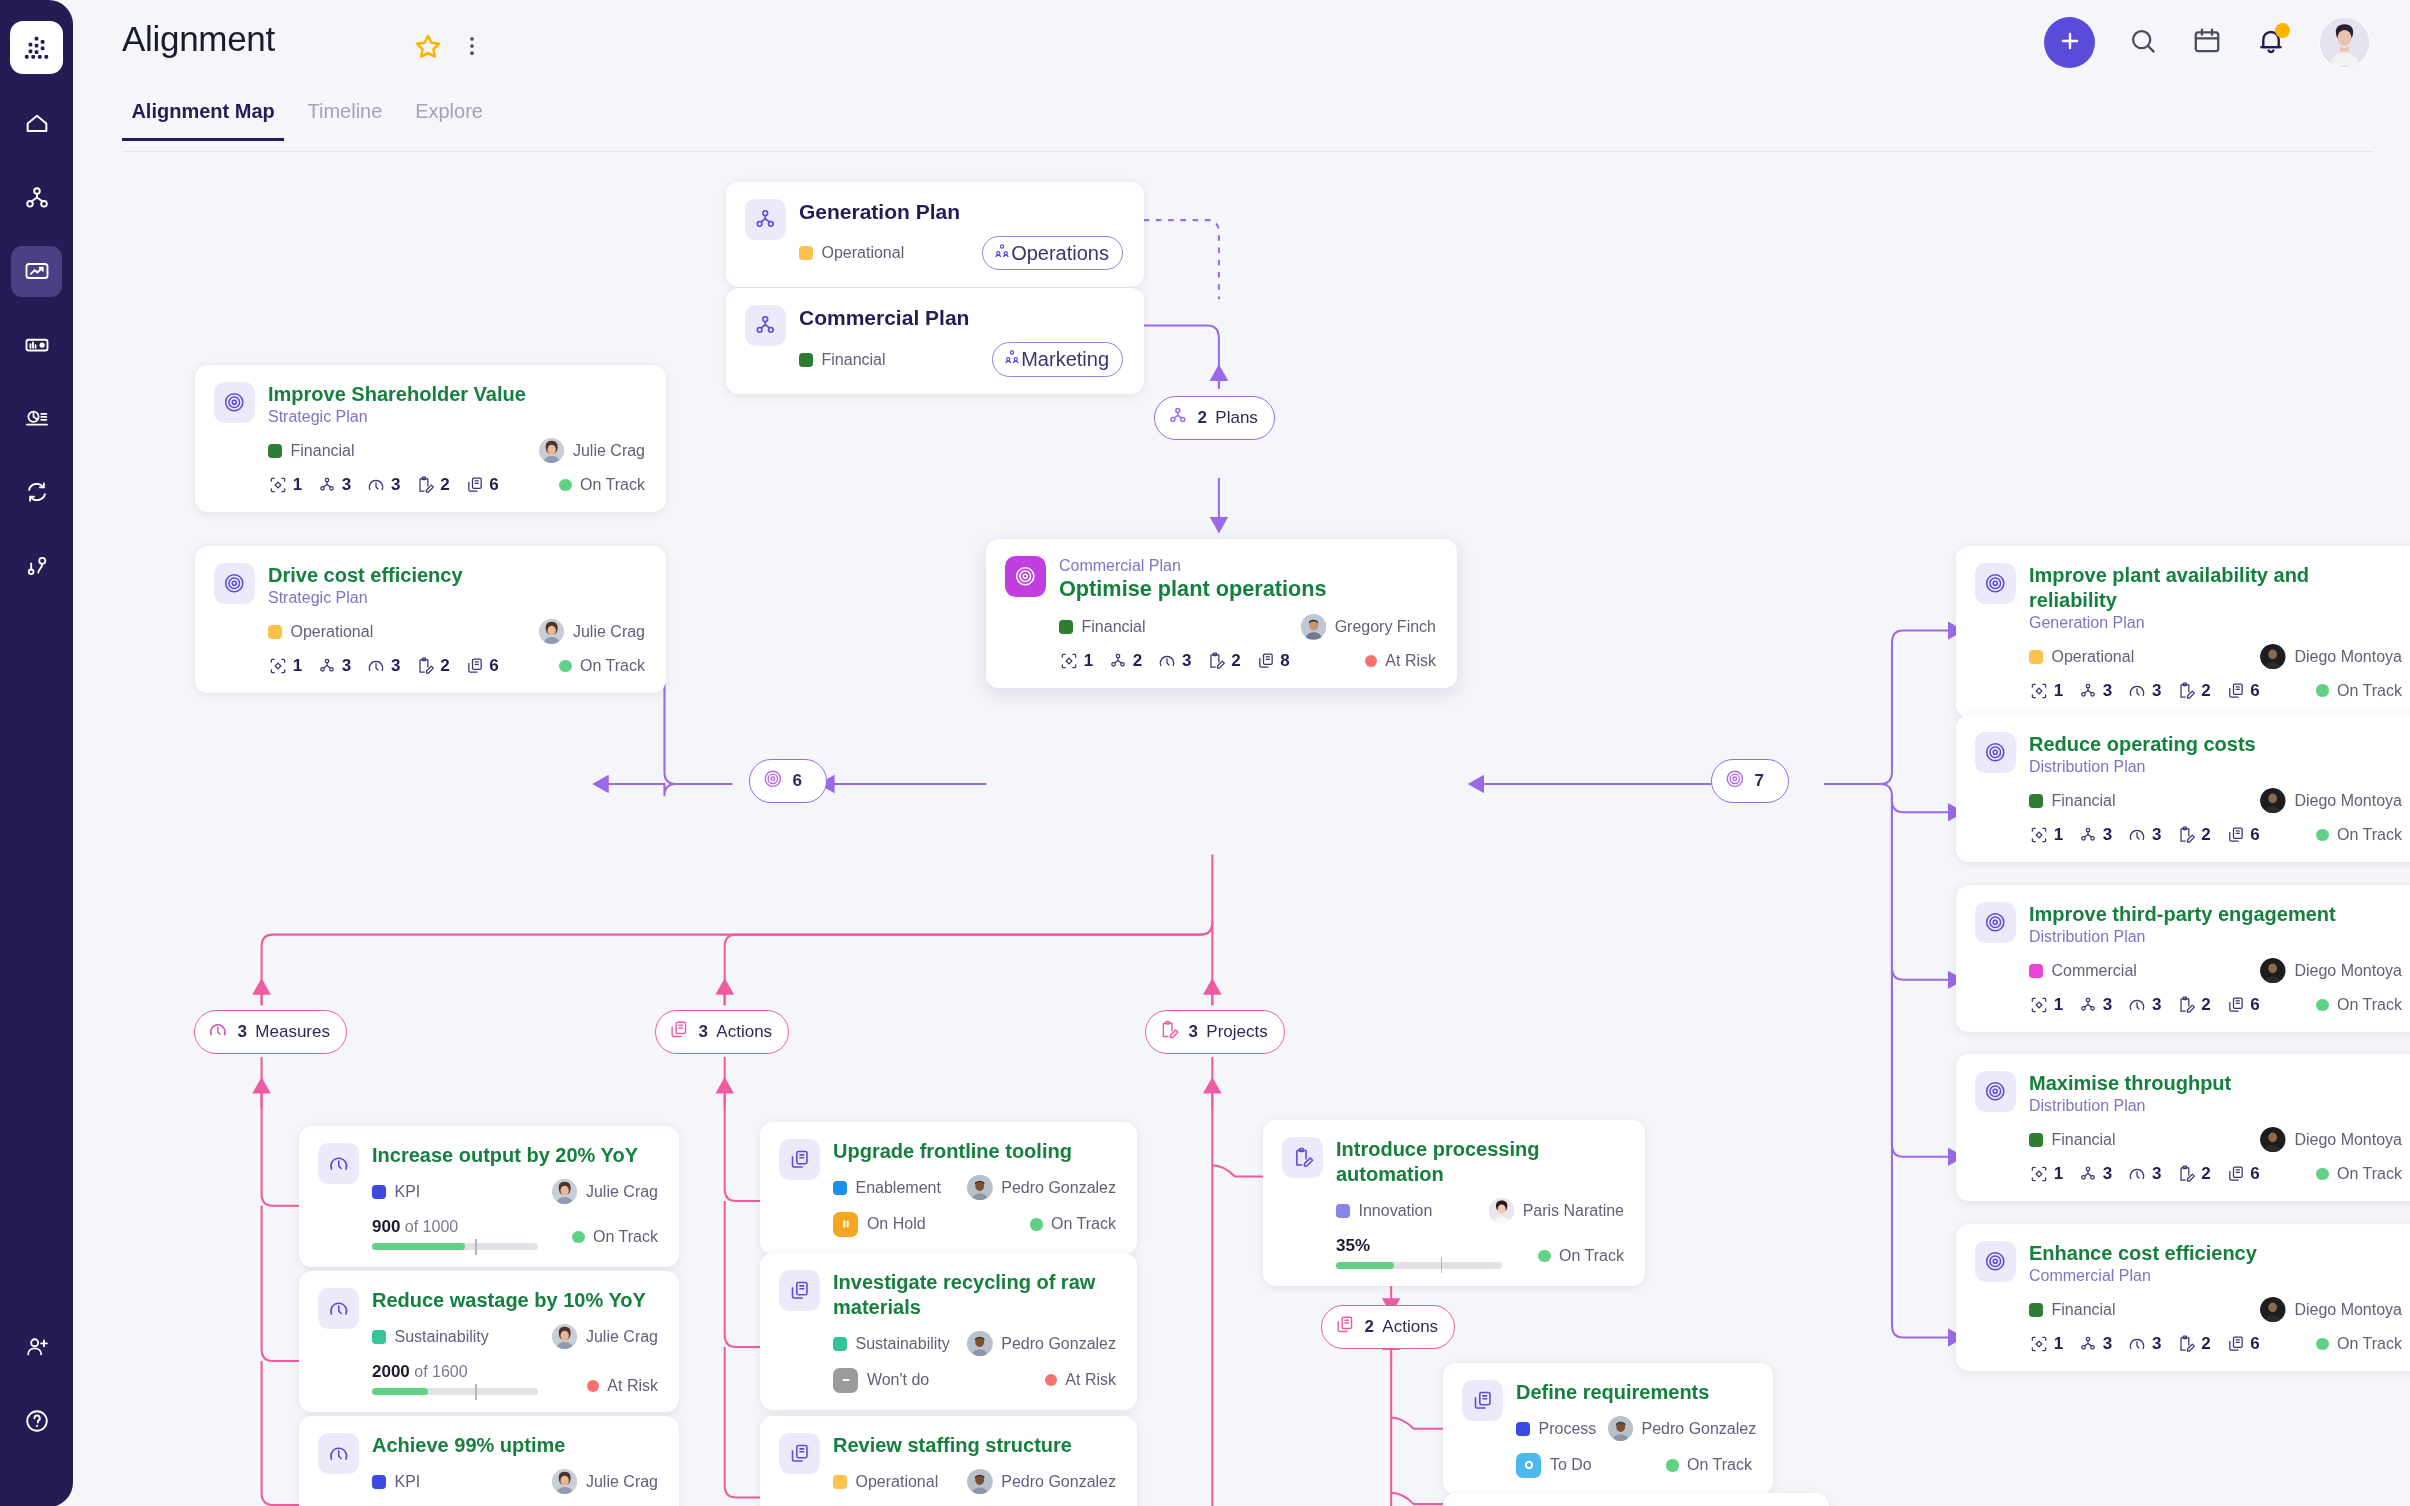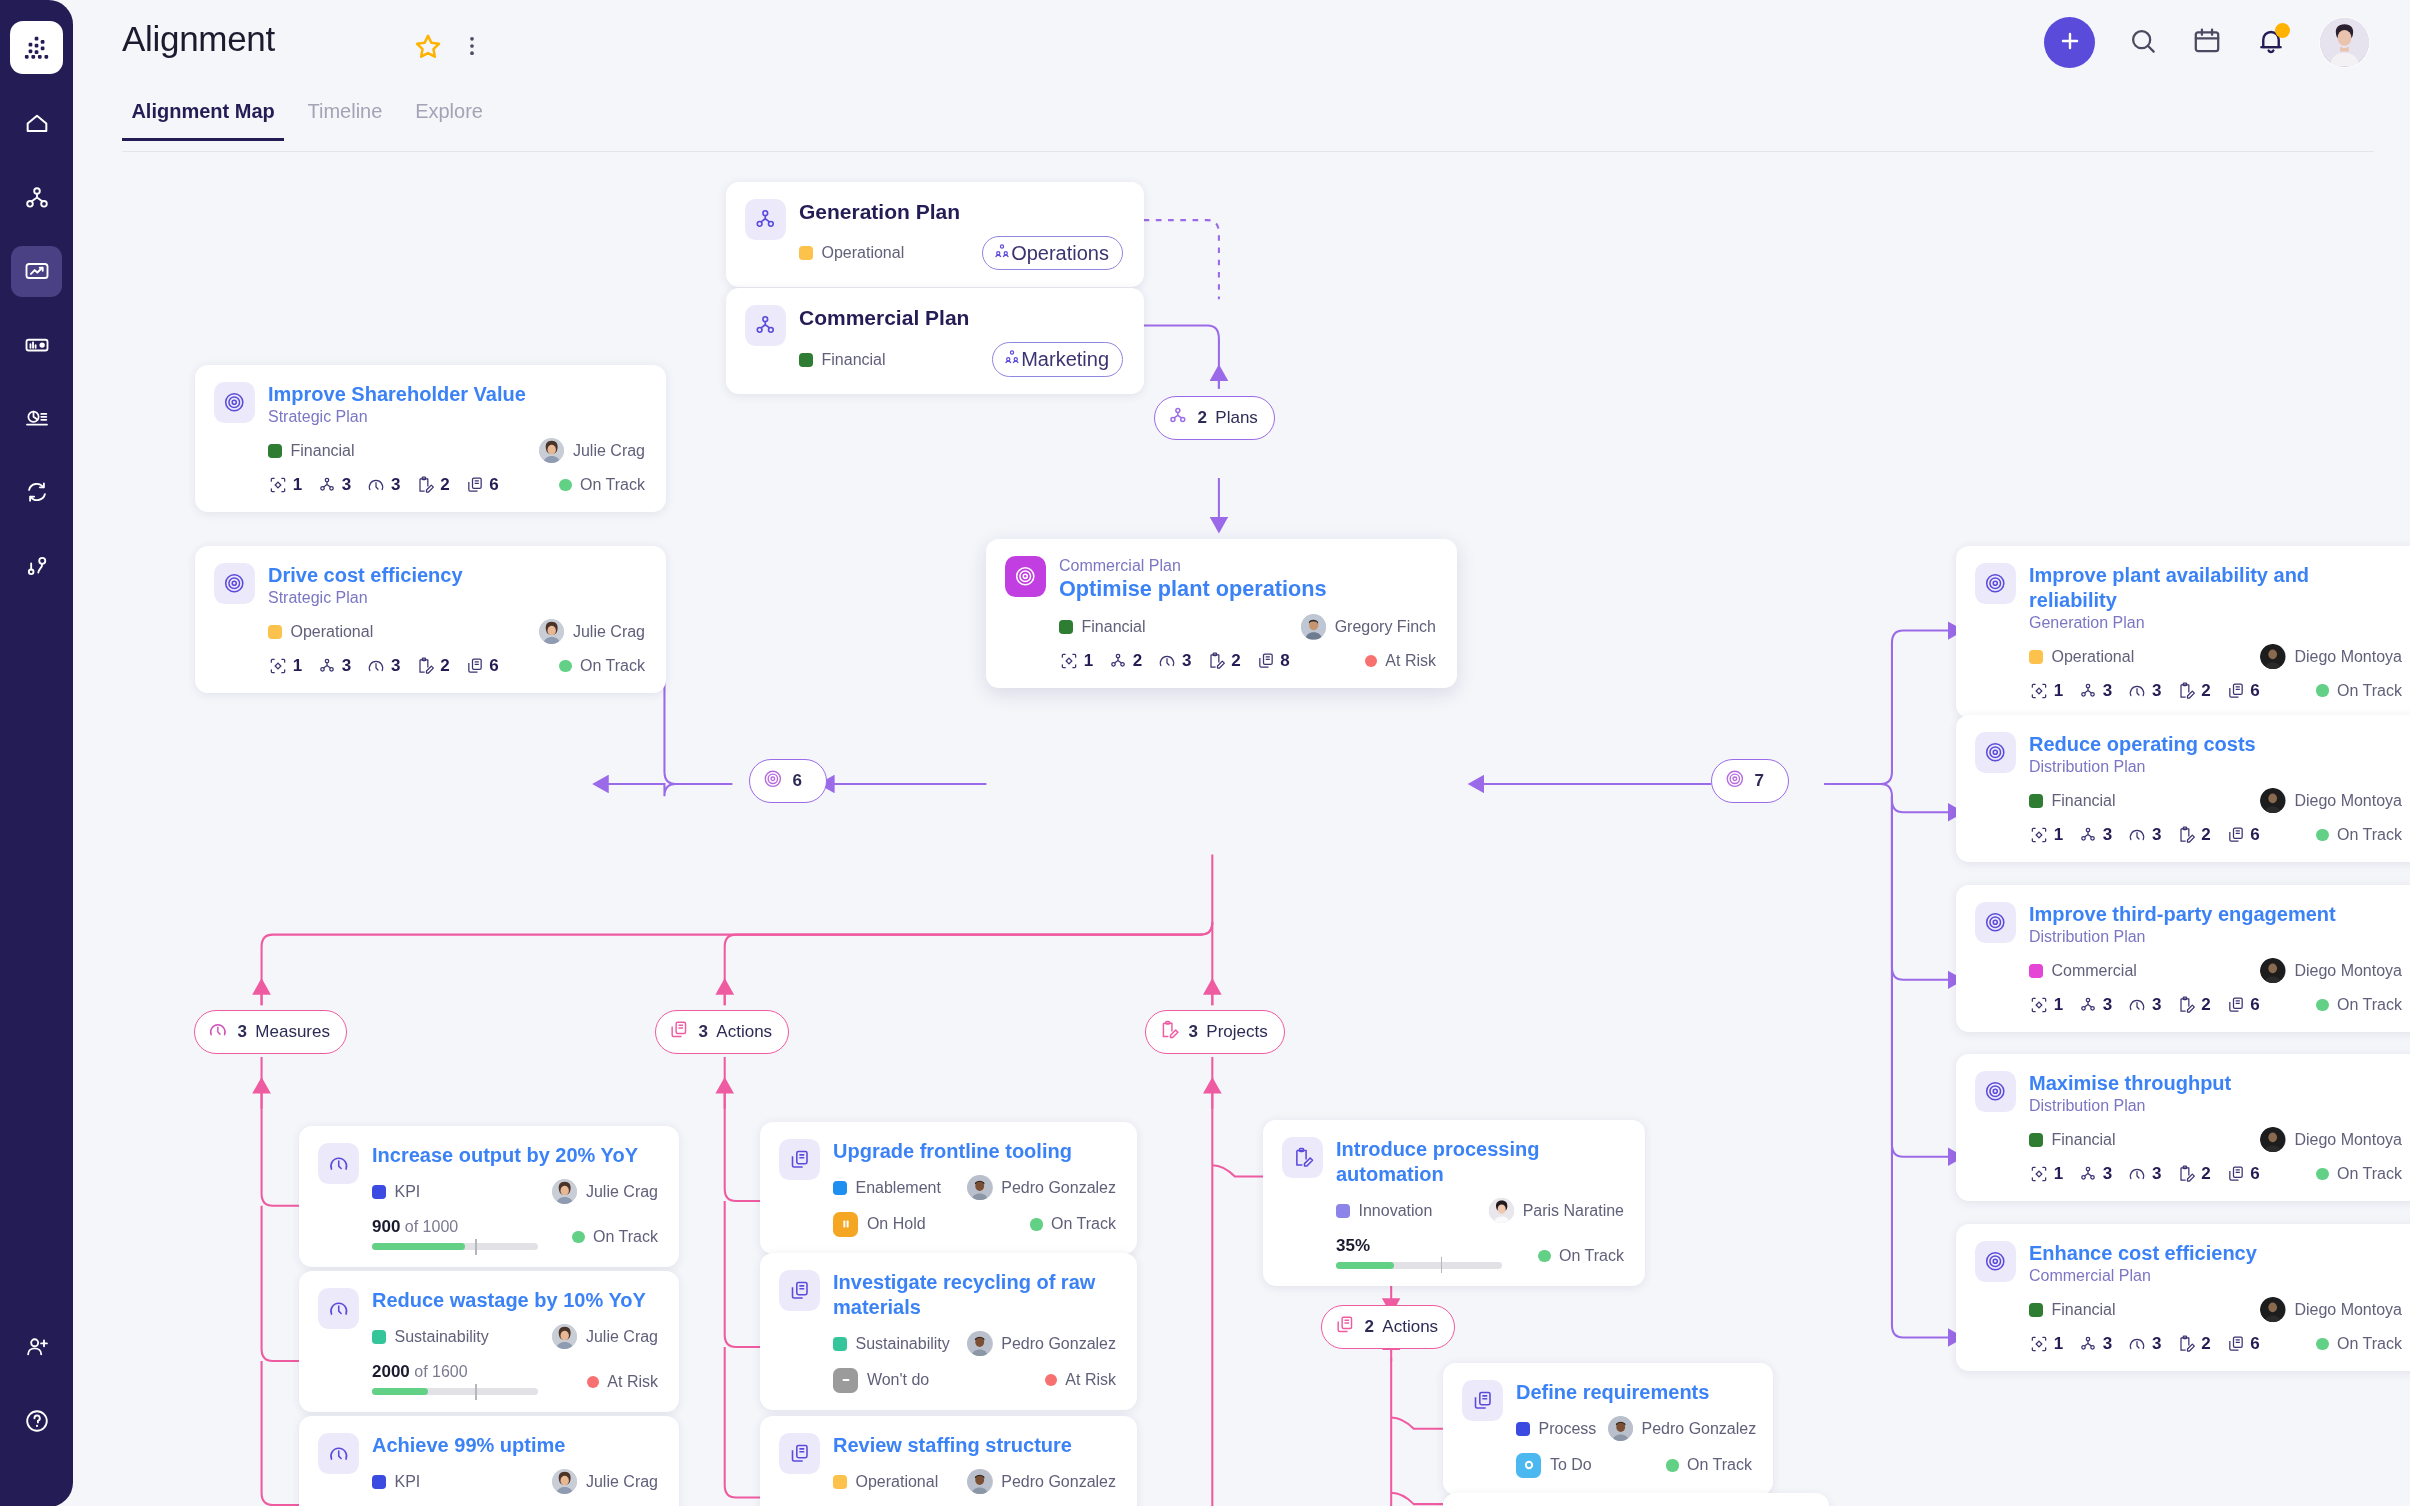--- a/index.html
+++ b/index.html
@@ -74,21 +74,21 @@
     z-index:5;
   }
   .node-row { display:flex; gap:13px; }
   .ico-tile {
     width:41px;height:41px;border-radius:10.4px;background:#ece9fb;
     display:flex;align-items:center;justify-content:center;flex:0 0 41px;
   }
   .ico-tile.accent { background:#c13fe0; }
   .node-body { flex:1; min-width:0; }
   .node-sup { font-size:16px; color:#7b76c4; line-height:1.25; }
-  .node-title { font-size:20px; font-weight:700; color:#3b82f6; line-height:1.24; }
+  .node-title { font-size:20px; font-weight:700; color:#15803d; line-height:1.24; }
   .node-title.plan { font-size:21px; font-weight:700; color:#241c55; }
   .meta-row {
     display:flex; align-items:center; justify-content:space-between;
     margin-top:11.3px; gap:11.3px;
   }
   .tagline { display:flex; align-items:center; gap:8.5px; font-size:16px; color:#61607a; white-space:nowrap; }
   .sw { width:14px;height:14px;border-radius:3.8px;flex:0 0 14px; }
   .owner { display:flex; align-items:center; gap:8.5px; font-size:16px; color:#61607a; white-space:nowrap; }
   .av { width:25.4px;height:25.4px;border-radius:50%;flex:0 0 25.4px; background:#cdd3dd; overflow:hidden; position:relative;}
   .status { display:flex; align-items:center; gap:8.5px; font-size:16px; color:#61607a; white-space:nowrap; }
@@ -1121,21 +1121,21 @@
           <div class="owner">
             <span class="av"><svg width="25.4" height="25.4" viewBox="0 0 27 27">
                   <circle cx="13.5" cy="13.5" r="13.5" fill="#c8cdd6"></circle>
                   <path d="M13.5 3c5 0 6.6 3.2 6.3 7.4-.3 3.4-1.4 5-3.1 5.8-1.1.6-2.4.6-3.2.6s-2.1 0-3.2-.6c-1.7-.8-2.8-2.4-3.1-5.8C6.9 6.2 8.5 3 13.5 3z" fill="#4a3328"></path>
                   <ellipse cx="13.5" cy="12.4" rx="4.5" ry="5.1" fill="#e8b894"></ellipse>
                   <path d="M4.5 27c.6-5.4 4.2-7.8 9-7.8s8.4 2.4 9 7.8z" fill="#8e9bb0"></path>
                 </svg></span>
             <span>Julie Crag</span>
           </div>
         </div>
-        <div class="meta-row" style="align-items:flex-start;">
+        <div class="meta-row" style="align-items:flex-end;">
           <div>
             <div class="prog-label"><b>2000</b> <span>of 1600</span></div>
             <div class="prog-track">
               <div class="prog-fill" style="width:34%"></div>
               <div class="prog-marker" style="left:62%"></div>
             </div>
           </div>
           <div class="status" style="margin-top:12.2px;">
             <span class="dot" style="background:#f87171"></span>
             <span>At Risk</span>

